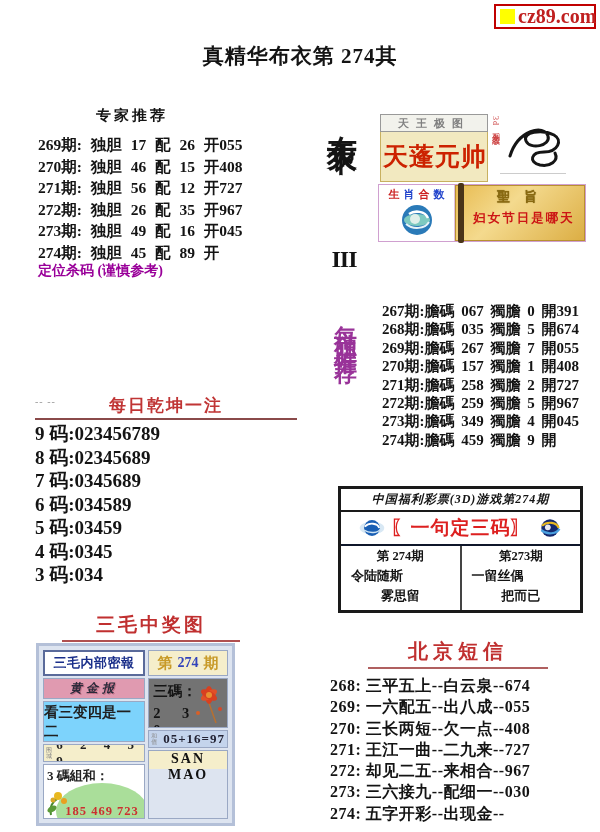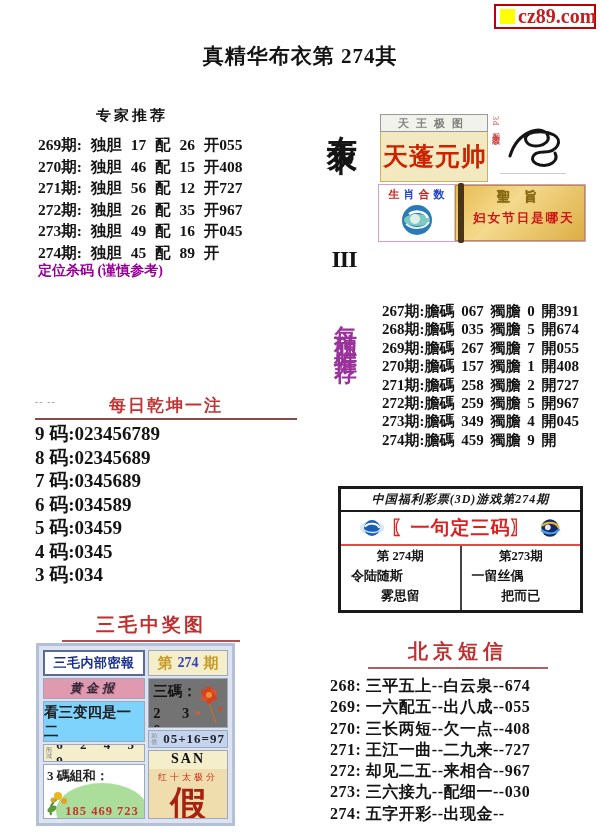--- a/index.html
+++ b/index.html
@@ -102,21 +102,21 @@
   .dudan-v { position:absolute; left:330px; top:306px; writing-mode:vertical-rl; text-orientation:upright;
     color:#993399; font-size:23px; font-weight:900; letter-spacing:9px; }
   .dudan-rows { position:absolute; left:382px; top:302px; width:212px;
     font-size:15px; font-weight:900; line-height:18.4px; word-spacing:3px; }
 
   .yiju { position:absolute; left:338px; top:486px; width:245px; border:3px solid #1a1a1a; background:#fff; }
   .yiju .hd { font-size:12px; font-weight:900; font-style:italic; text-align:center;
     padding:2px 0; border-bottom:2px solid #1a1a1a; letter-spacing:1px; }
   .yiju .trow { display:flex; align-items:center; justify-content:center; gap:6px; padding:3px 0; }
   .yiju .trow .t { color:#dd2020; font-size:19px; font-weight:900; letter-spacing:1px; }
-  .yiju .grid { display:flex; border-top:2px solid #ef4444;align-items:flex-end; }
+  .yiju .grid { display:flex; border-top:2px solid #0f172a;align-items:flex-end; }
   .yiju .cell { flex:1; padding:2px 4px 5px; }
   .yiju .cell + .cell { border-left:2px solid #444; }
   .yiju .iss { text-align:center; font-size:12.5px; font-weight:900; padding-bottom:2px; }
   .yiju .l1 { font-size:13px; font-weight:900; padding-left:6px; }
   .yiju .l2 { font-size:13px; font-weight:900; text-align:center; margin-top:2px; }
 
   .beijing { position:absolute; left:330px; top:638px; width:256px; }
   .beijing .hd { width:180px; margin:0 auto; text-align:center; color:#c03030; font-size:20px;
     font-weight:900; letter-spacing:5px; border-bottom:2px solid #b06060; padding-bottom:2px; }
   .beijing .rows { margin-top:6px; font-size:16px; font-weight:900; line-height:21.3px; letter-spacing:.5px; }
@@ -208,24 +208,20 @@
         <circle cx="28" cy="26" r="2" fill="#d84828"></circle>
         <circle cx="6" cy="30" r="2" fill="#d86028"></circle>
       </svg>
     </div>
     <div class="sm-eq sm-cell">
       <span class="tiny-stack">和值</span>
       <span class="eq">05+16=97</span>
     </div>
     <div class="sm-sm sm-cell">
       <div class="en">SAN MAO</div>
-      <div class="jia-area">
-        <span class="arc">红十太极分</span>
-        <div class="jia">假</div>
-      </div>
     </div>
   </div>
 </div>
 
 <div class="buyi-v">布衣天下</div>
 <div class="buyi-iii">III</div>
 
 <div class="tw-block">
   <div class="tw-head">天王极图</div>
   <div class="tw-main">

